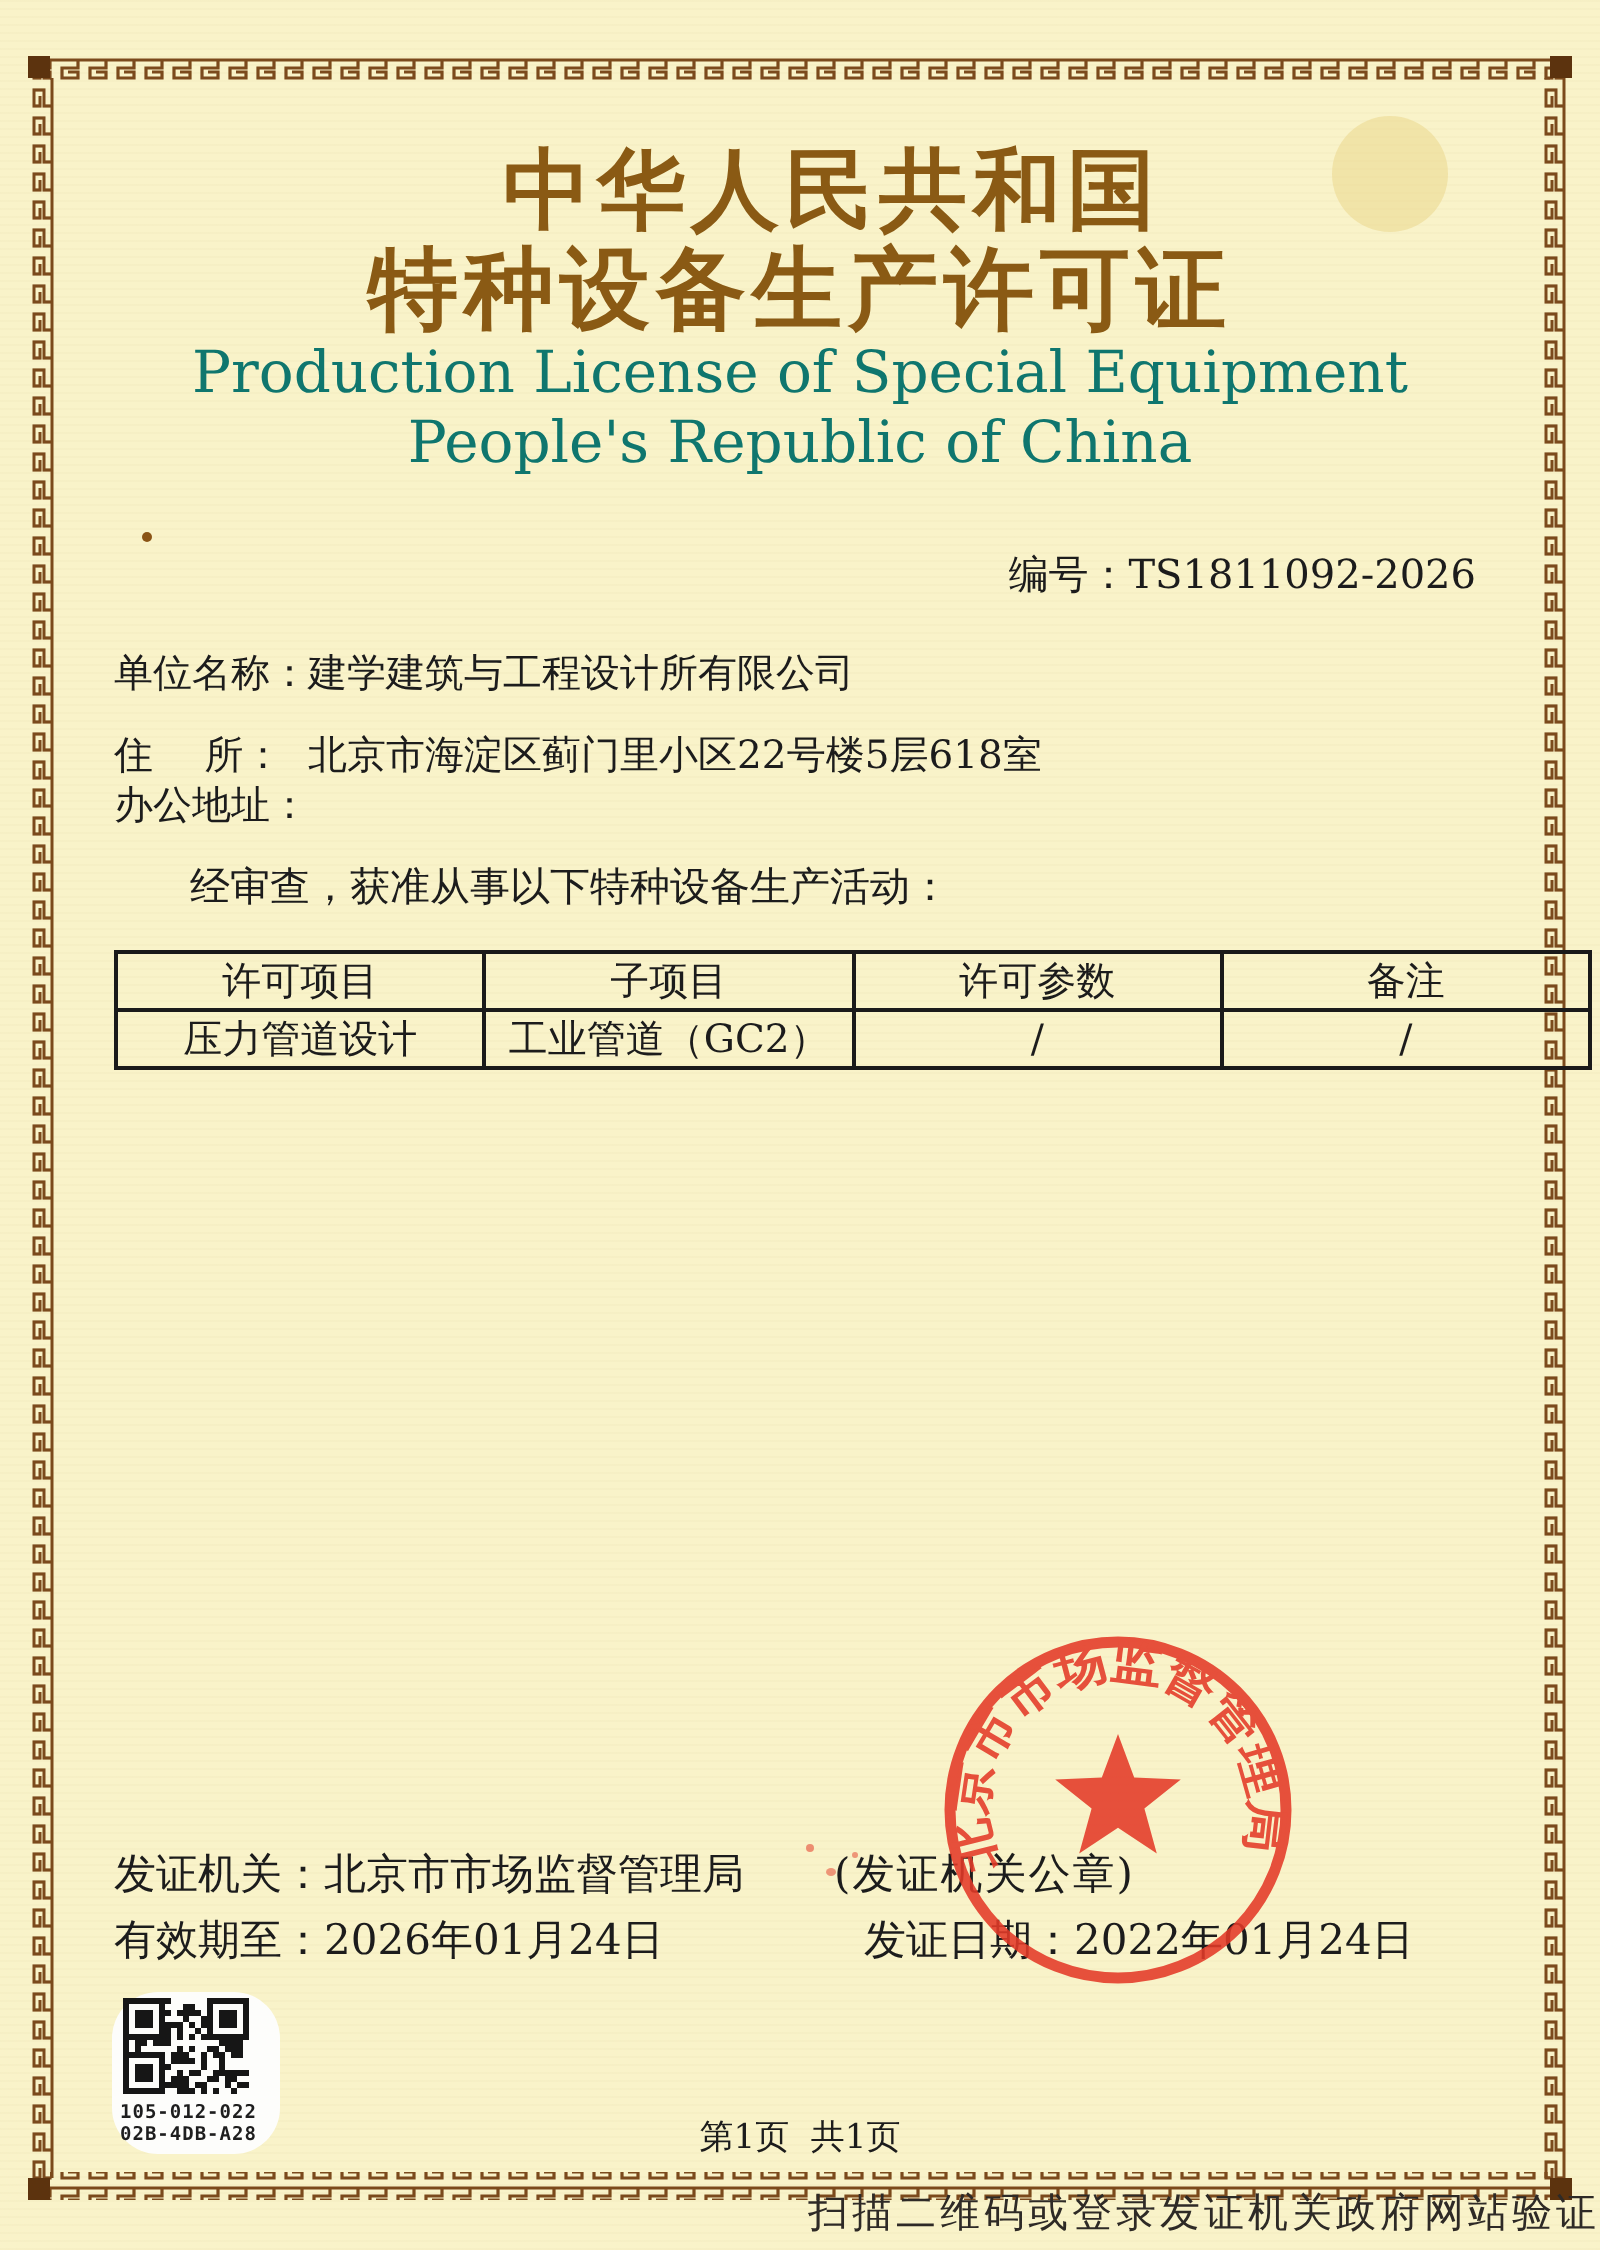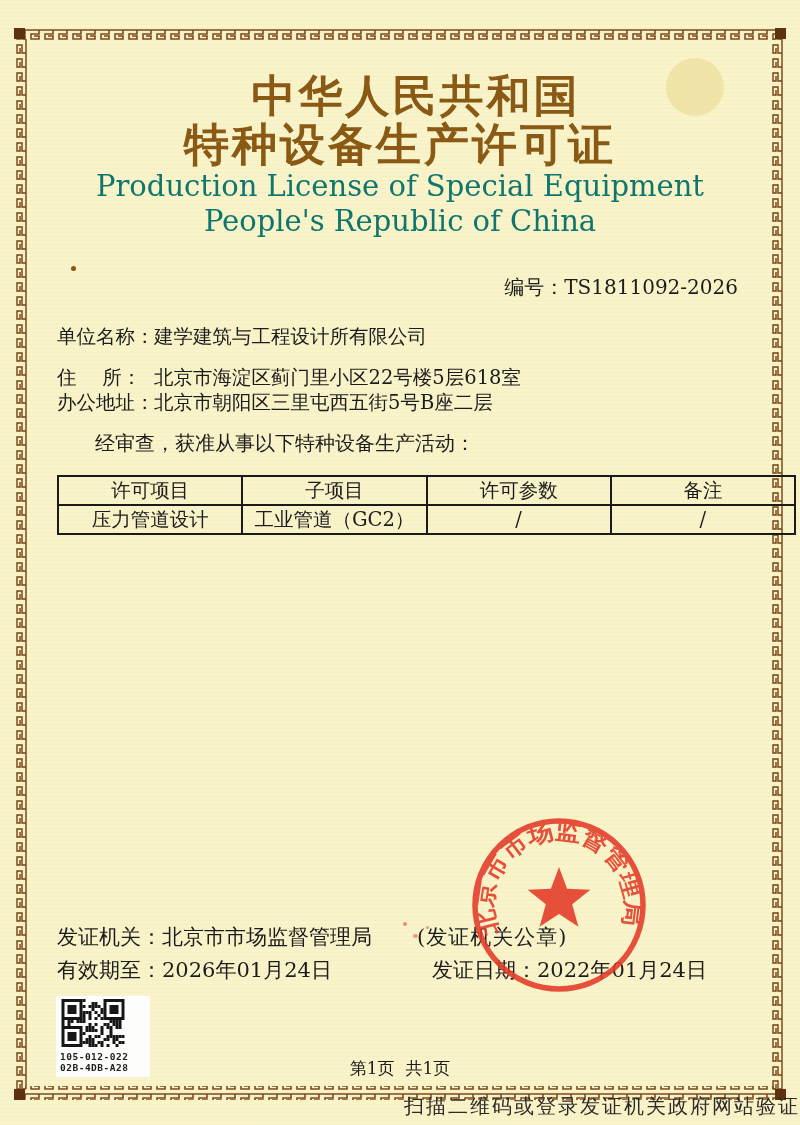--- a/index.html
+++ b/index.html
@@ -22,21 +22,21 @@
   table.lic{
     position:absolute;left:57px;top:475px;width:739px;
     border-collapse:collapse;table-layout:fixed;
     font-size:19.5px;
   }
   table.lic th,table.lic td{
     border:2px solid #1a1a1a;height:24px;padding:0;
     text-align:center;font-weight:normal;vertical-align:middle;
     background:transparent;
   }
-  .qr-panel{left:56px;top:996px;width:78px;background:#fdfdfb;padding:3px 12px 4px 4px;}
+  .qr-panel{left:56px;top:996px;width:78px;background:#fdfdfb;padding:3px 2px 4px 4px;border-radius:23px;}
   .qr-label{font-family:"DejaVu Sans Mono","Liberation Mono",monospace;
     font-size:9.5px;font-weight:bold;letter-spacing:0.5px;color:#1e1e1e;line-height:11px;white-space:nowrap;}
   .watermark{left:666px;top:58px;width:58px;height:58px;border-radius:50%;
     background:rgba(235,215,140,0.55);}
   .speck{border-radius:50%;}
   .verify{font-size:20px;color:#2e2a26;letter-spacing:2px;}
   .pageinfo{font-size:17px;white-space:pre;}
 </style>
 </head>
 <body>
@@ -75,21 +75,20 @@
 <div class="abs body-line field-row" style="top:327px;">
   <span class="field-label">单位名称：</span>
   <span class="field-value">建学建筑与工程设计所有限公司</span>
 </div>
 <div class="abs body-line field-row" style="top:340px;margin-top:28px;">
   <span class="field-label">住　 所：</span>
   <span class="field-value">北京市海淀区蓟门里小区22号楼5层618室</span>
 </div>
 <div class="abs body-line field-row" style="top:393px;text-align:right;">
   <span class="field-label">办公地址：</span>
-  <span class="field-value">北京市朝阳区三里屯西五街5号B座二层</span>
 </div>
 
 <div class="abs body-line" style="left:95px;top:433px;font-size:20px;">经审查，获准从事以下特种设备生产活动：</div>
 
 <table class="lic">
   <tbody>
       <tr>
     <th>许可项目</th>
     <th>子项目</th>
     <th>许可参数</th>

